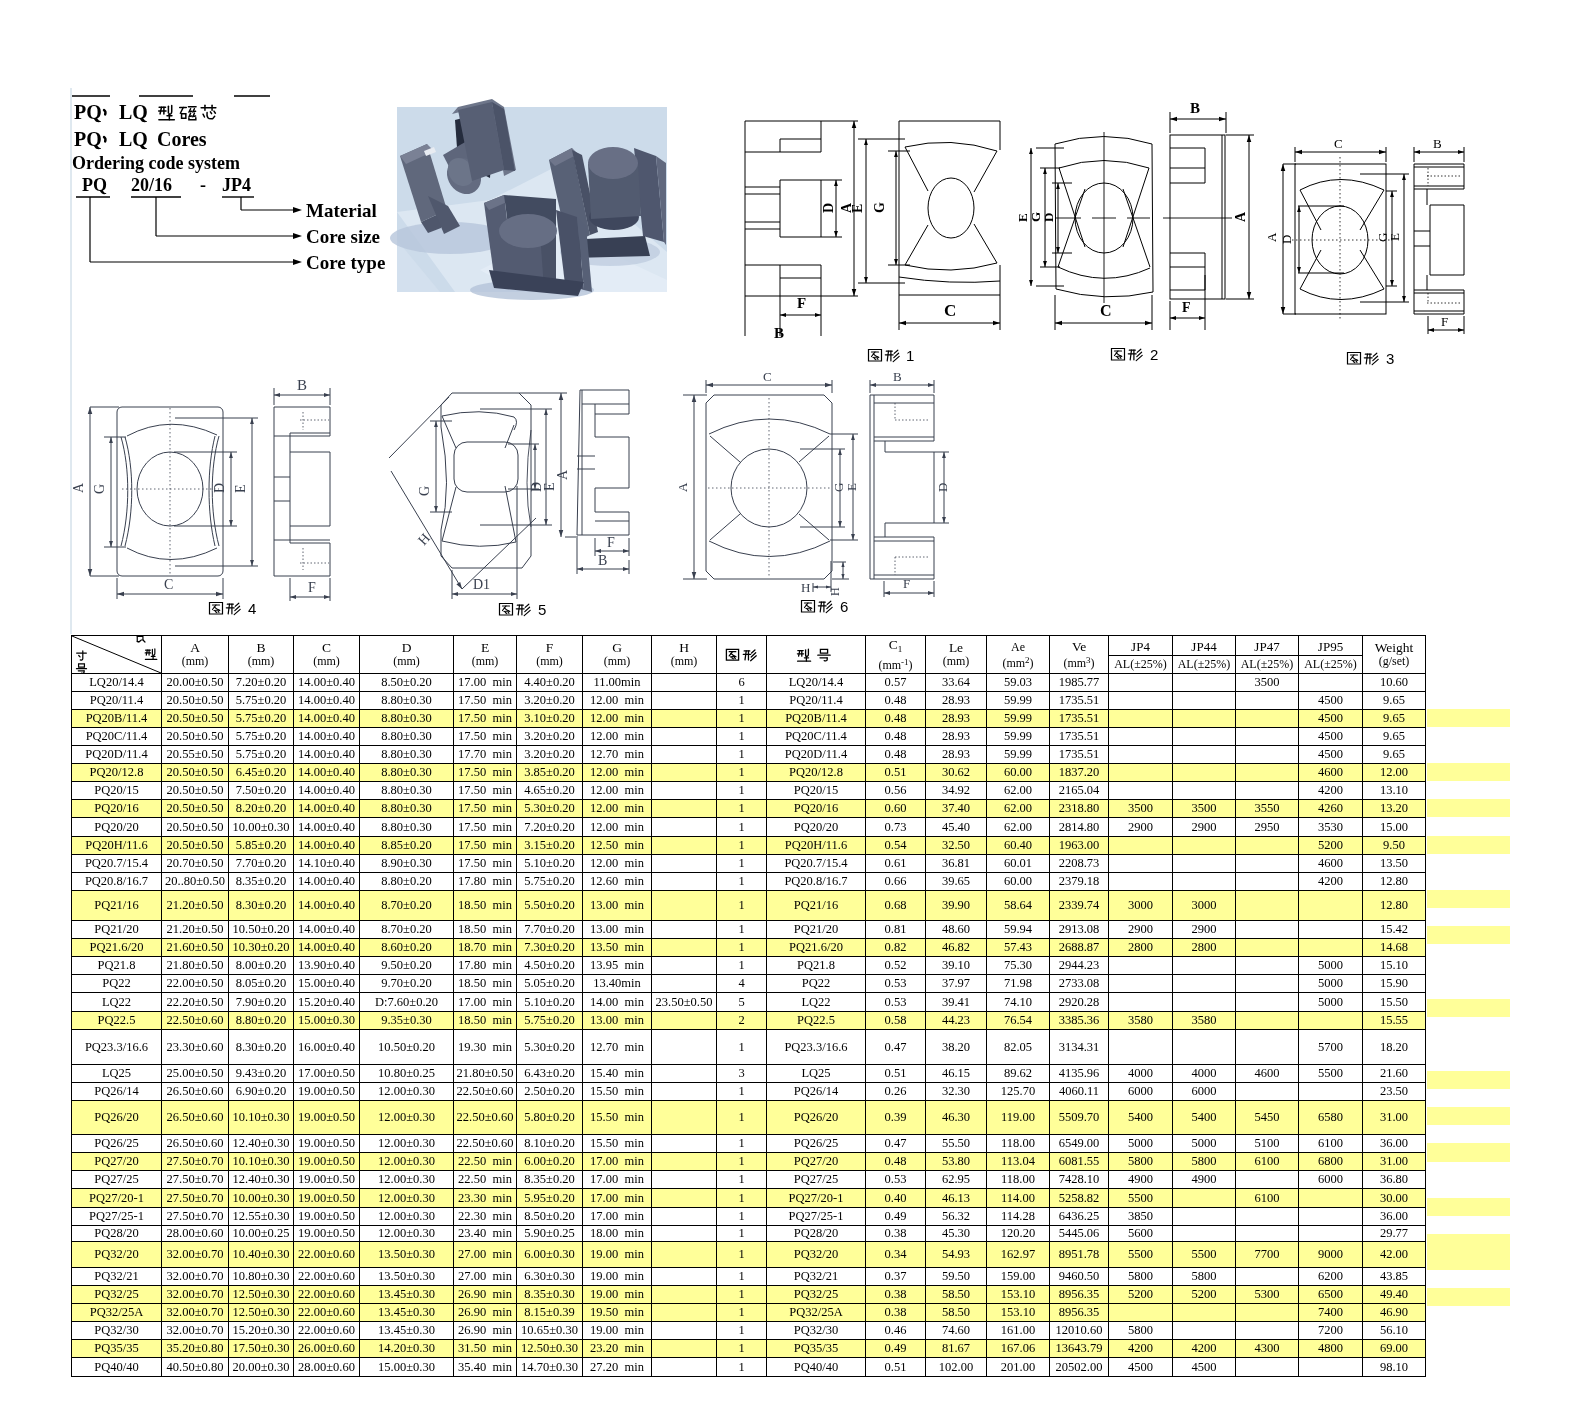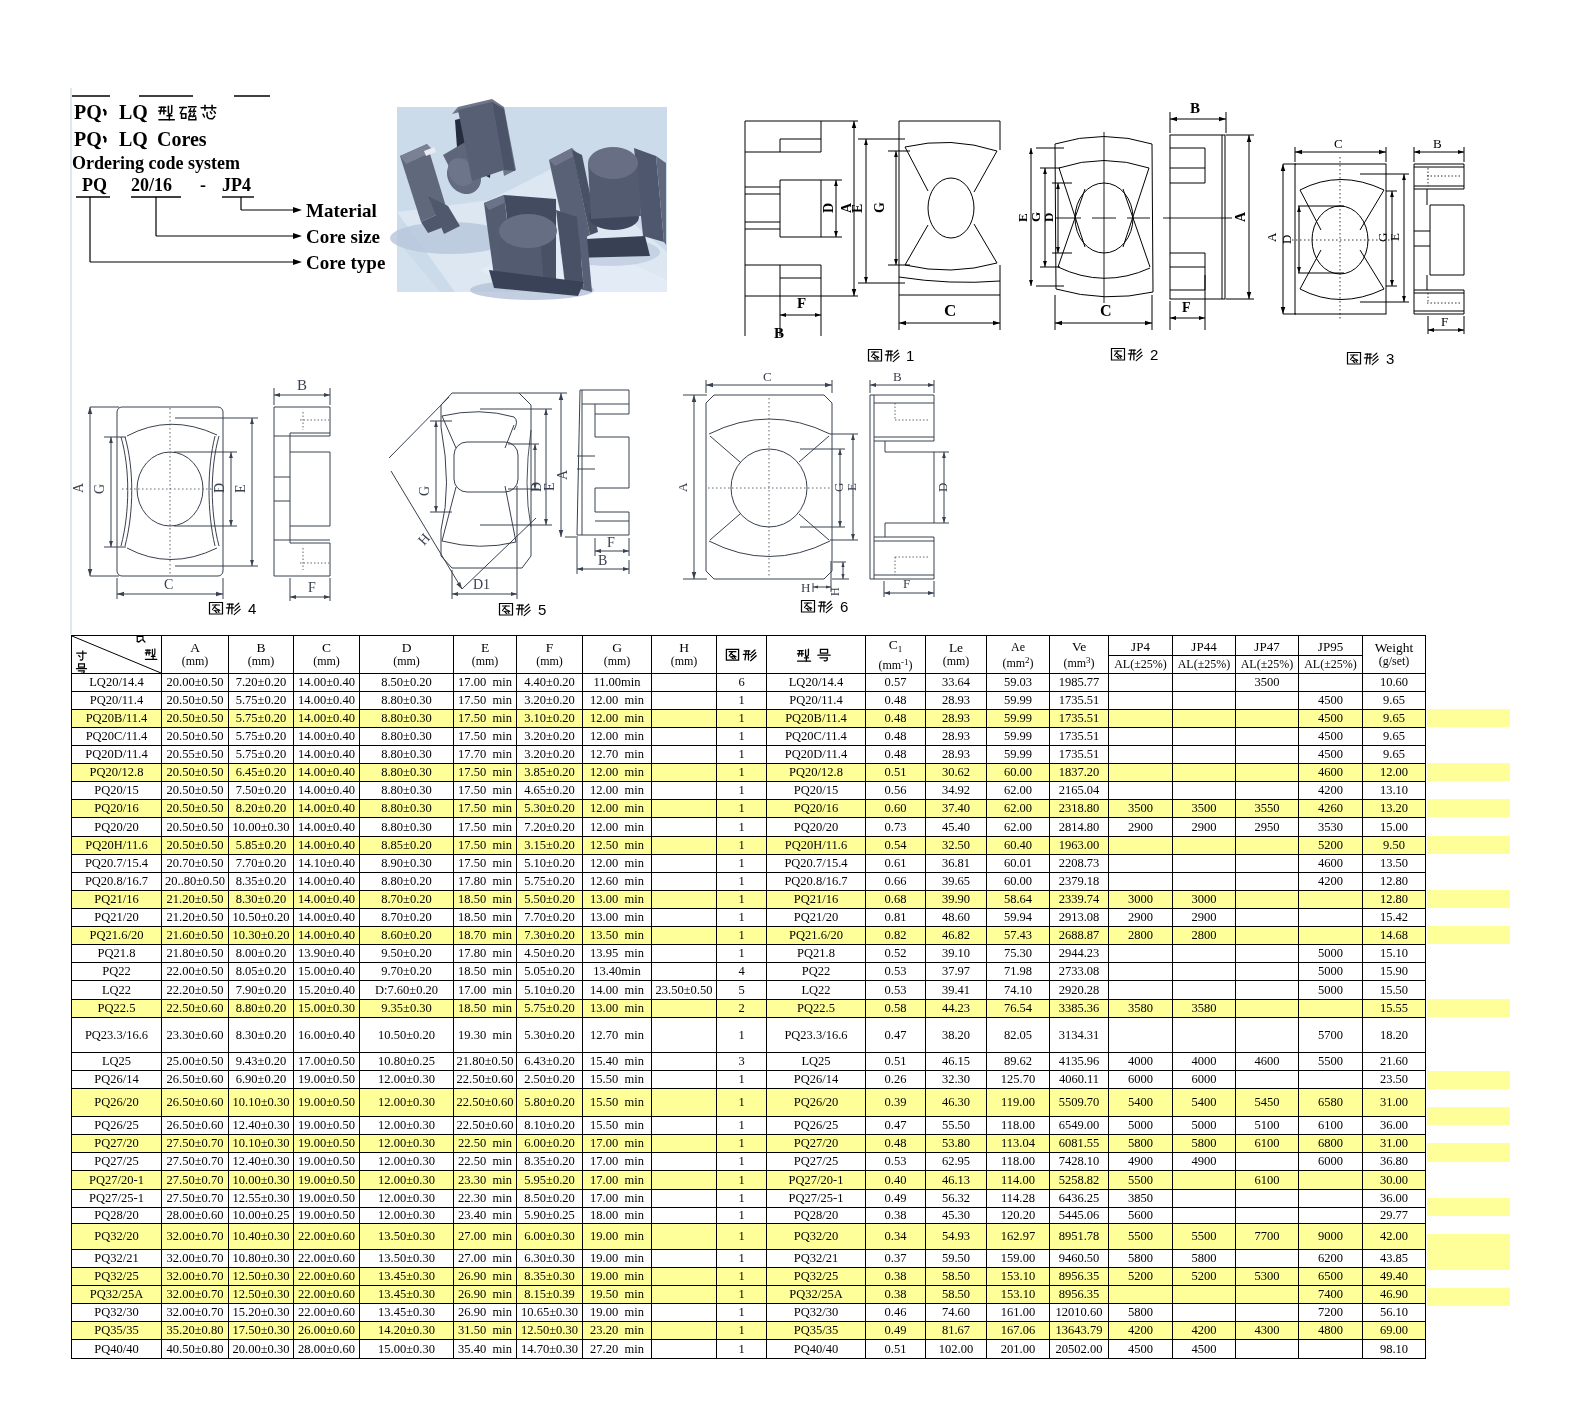--- a/index.html
+++ b/index.html
@@ -1351,21 +1351,21 @@
         <td>0.66</td>
         <td>39.65</td>
         <td>60.00</td>
         <td>2379.18</td>
         <td></td>
         <td></td>
         <td></td>
         <td>4200</td>
         <td>12.80</td>
       </tr>
-      <tr class="y" style="height:18px">
+      <tr class="y" style="height:30px">
         <td>PQ21/16</td>
         <td>21.20±0.50</td>
         <td>8.30±0.20</td>
         <td>14.00±0.40</td>
         <td>8.70±0.20</td>
         <td>18.50&nbsp;&nbsp;min</td>
         <td>5.50±0.20</td>
         <td>13.00&nbsp;&nbsp;min</td>
         <td></td>
         <td>1</td>
@@ -1571,21 +1571,21 @@
         <td>0.26</td>
         <td>32.30</td>
         <td>125.70</td>
         <td>4060.11</td>
         <td>6000</td>
         <td>6000</td>
         <td></td>
         <td></td>
         <td>23.50</td>
       </tr>
-      <tr class="y" style="height:28px">
+      <tr class="y" style="height:34px">
         <td>PQ26/20</td>
         <td>26.50±0.60</td>
         <td>10.10±0.30</td>
         <td>19.00±0.50</td>
         <td>12.00±0.30</td>
         <td>22.50±0.60</td>
         <td>5.80±0.20</td>
         <td>15.50&nbsp;&nbsp;min</td>
         <td></td>
         <td>1</td>

